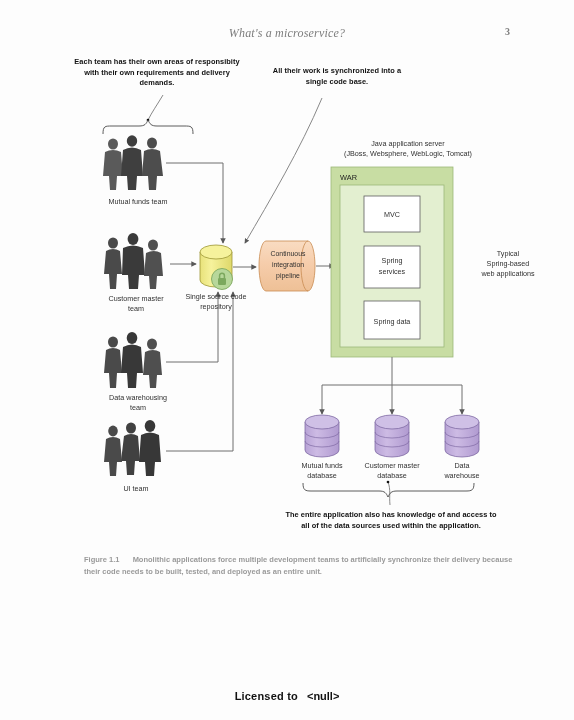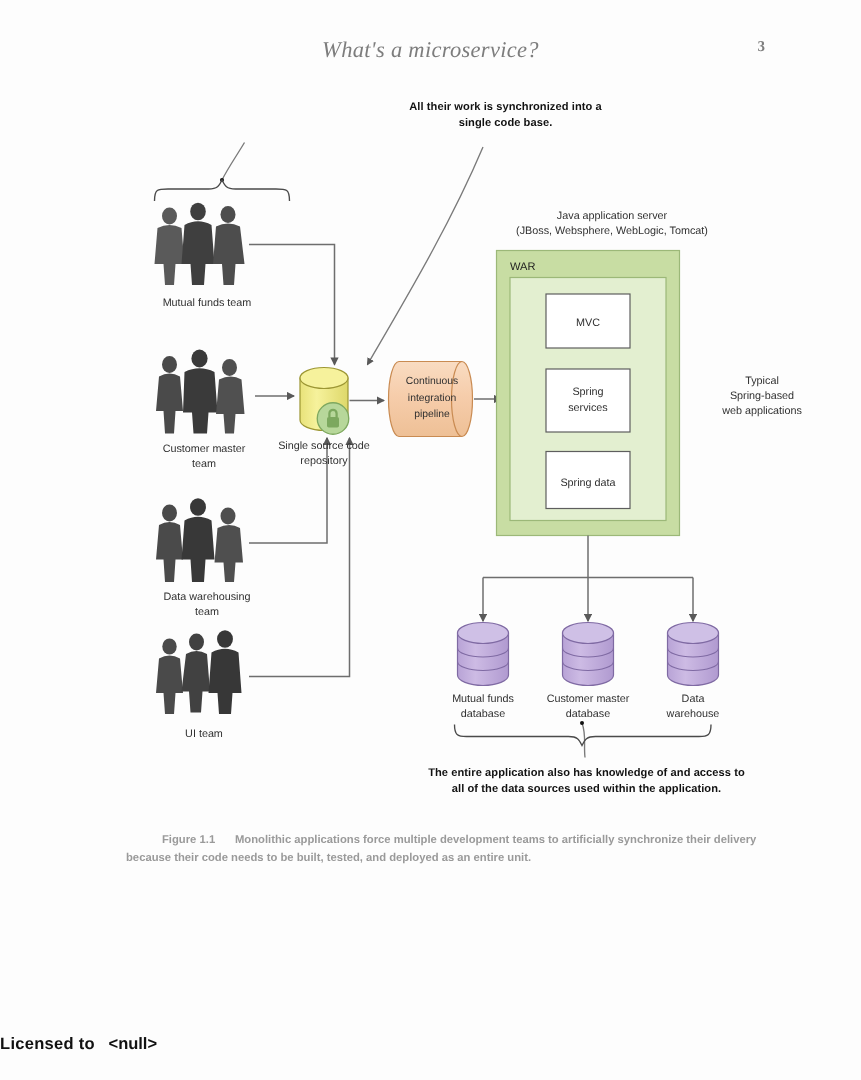--- a/index.html
+++ b/index.html
@@ -27,21 +27,21 @@
     left: 0;
     width: 574px;
     height: 16px;
   }
   .runhead-title {
     position: absolute;
     left: 0; right: 0;
     text-align: center;
     font-family: "Liberation Serif", serif;
     font-style: italic;
-    font-size: 15px;
+    font-size: 12px;
     color: #7d7d7d;
     letter-spacing: .2px;
   }
   .runhead-page {
     position: absolute;
     right: 64px;
     top: 0;
     font-family: "Liberation Serif", serif;
     font-size: 10px;
     font-weight: bold;
@@ -90,46 +90,48 @@
   .caption {
     position: absolute;
     left: 84px;
     top: 554px;
     width: 432px;
     font-size: 7.5px;
     font-weight: bold;
     line-height: 1.55;
     color: #9a9a9a;
   }
-  .caption .cap-num { color: #9a9a9a; margin-left: 24px; }
+  .caption .cap-num { color: #9a9a9a; }
   .caption .cap-txt { color: #9a9a9a; }
 
   
   .footer {
     position: absolute;
     left: 0;
     top: 690px;
     width: 574px;
+    text-align: center;
     font-size: 11px;
     font-weight: bold;
     color: #111;
   }
   .footer .lic { letter-spacing: .2px; }
   .footer .who { margin-left: 9px; }
 </style>
 </head>
 <body>
 
 <div class="page">
 
   <div class="runhead">
     <div class="runhead-title">What's a microservice?</div>
     <div class="runhead-page">3</div>
   </div>
 
+  <div class="callout" id="callout-teams">Each team has their own areas of responsibity with their own requirements and delivery demands.</div>
   <div class="callout" id="callout-data">The entire application also has knowledge of and access to all of the data sources used within the application.</div>
   <div class="callout" id="callout-sync">All their work is synchronized into a single code base.</div>
 
   <svg id="diagram" viewBox="0 0 574 560">
     <defs>
       <marker id="arrow" viewBox="0 0 10 10" refX="8.5" refY="5" markerWidth="5.5" markerHeight="5.5" orient="auto-start-reverse">
         <path d="M 0 0 L 10 5 L 0 10 z" fill="#595959"></path>
       </marker>
       <marker id="arrowdown" viewBox="0 0 10 10" refX="8.5" refY="5" markerWidth="5.5" markerHeight="5.5" orient="auto">
         <path d="M 0 0 L 10 5 L 0 10 z" fill="#595959"></path>

